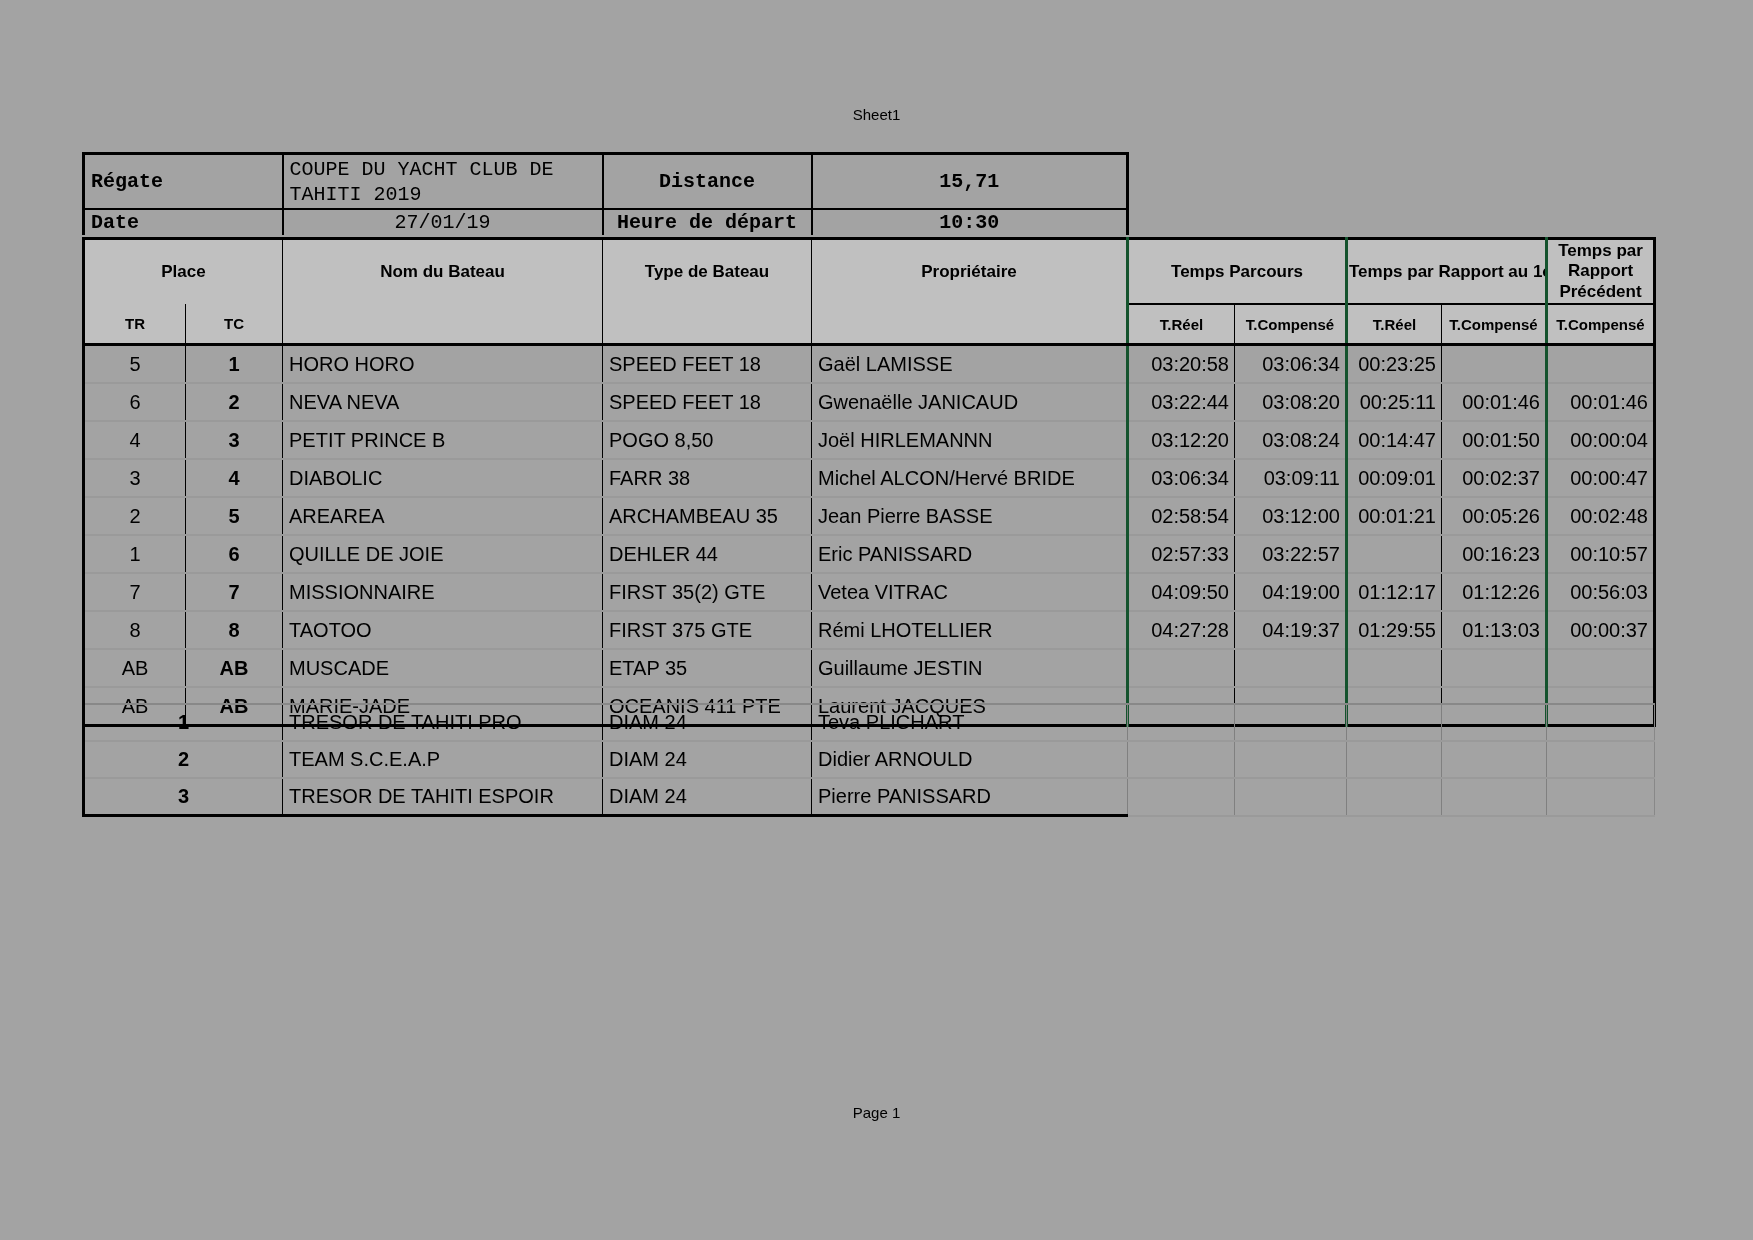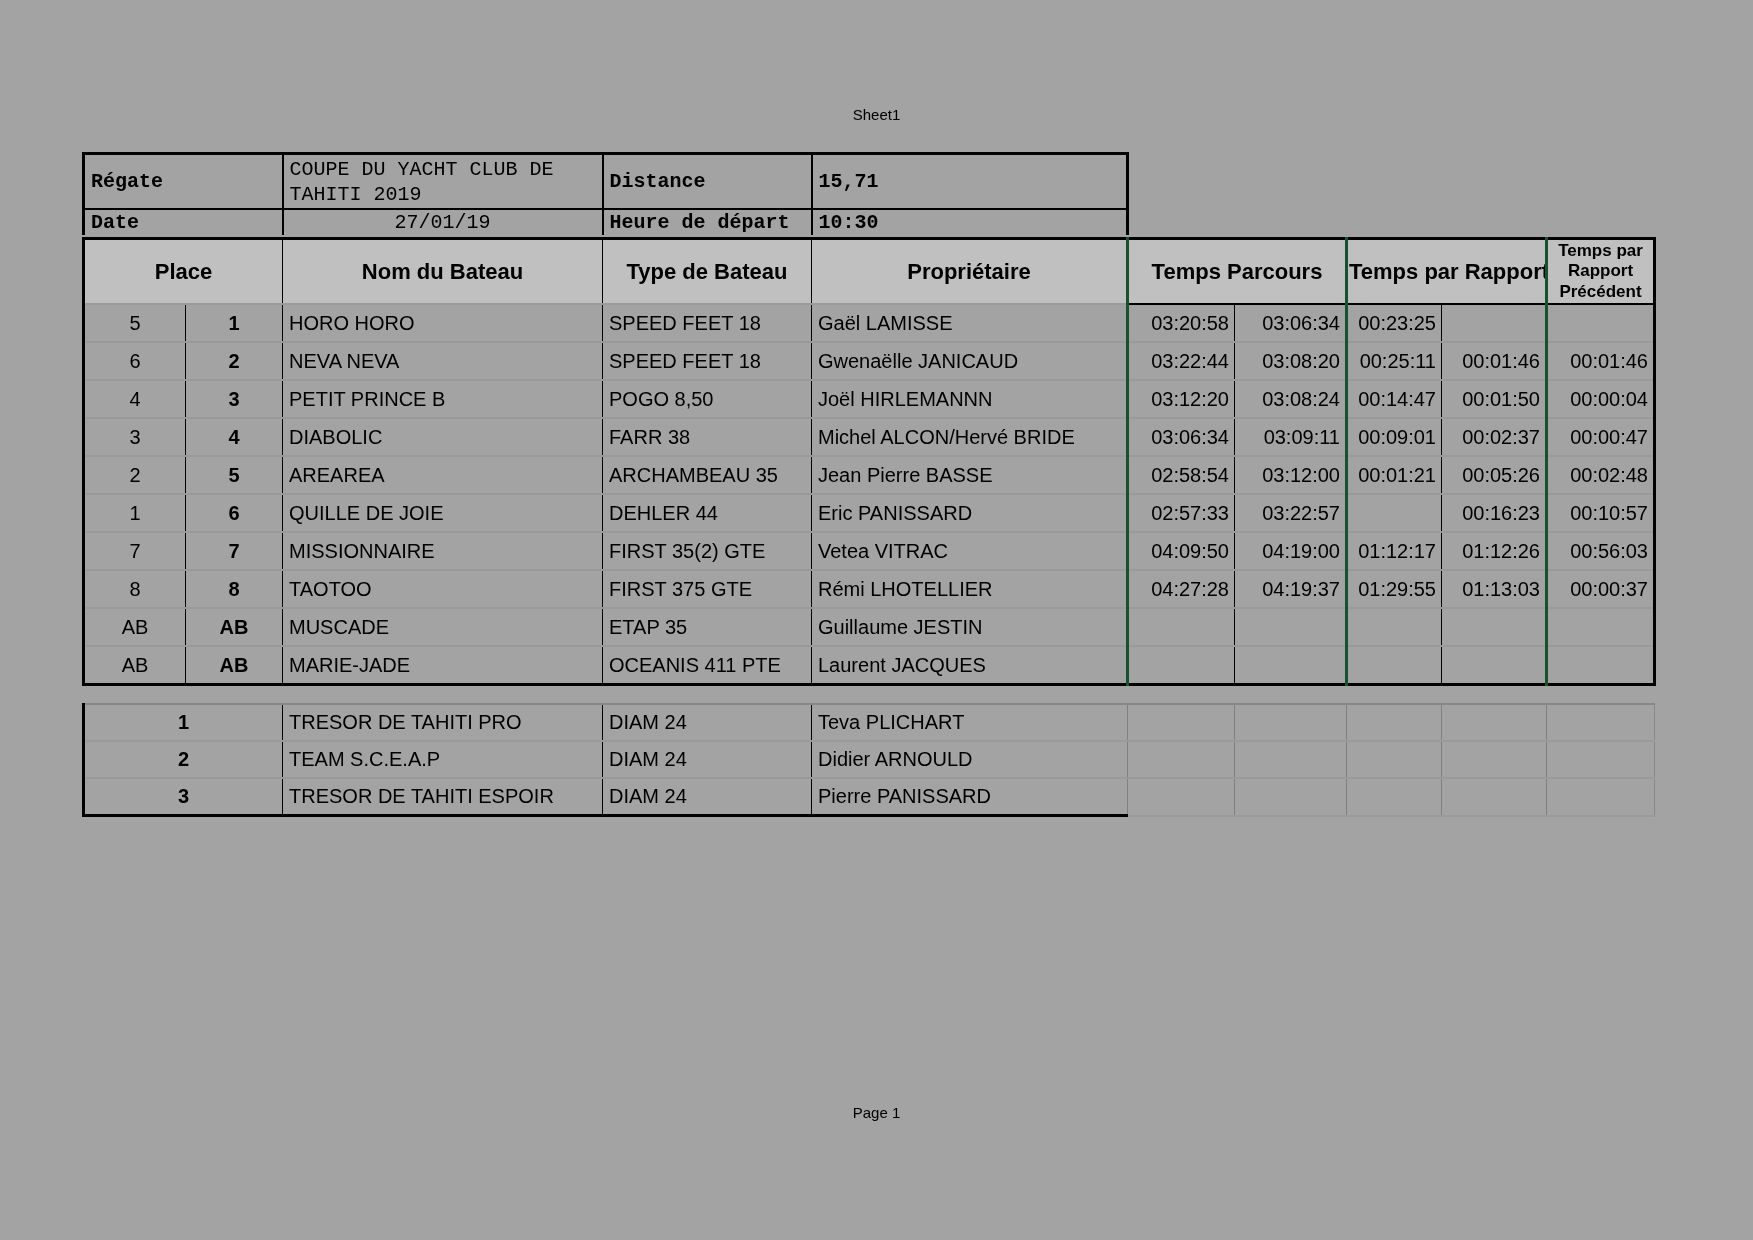--- a/index.html
+++ b/index.html
@@ -13,28 +13,28 @@
   td{vertical-align:middle;overflow:hidden;}
 
   
   #info{position:absolute;left:82px;top:152px;width:1044px;border:3px solid #000;border-bottom:none;font-family:Liberation Mono, monospace;}
   #info td{border:2px solid #000;font-size:20px;white-space:nowrap;padding:0 6px;}
   #info tr.r1 td{height:53px;}
   #info tr.r2 td{height:25px;border-bottom:none;}
   #info td.wrap{white-space:normal;line-height:1.25;margin-left:14px;}
   #info td.lab{font-weight:bold;text-align:left;}
   #info td.cen{text-align:center;}
-  #info td.cenb{text-align:left;font-weight:bold;}
+  #info td.cenb{text-align:center;font-weight:bold;}
 
   
   #main{position:absolute;left:82px;top:237px;width:1571px;border:3px solid #000;}
   #main td{border-left:1px solid #000;font-size:20px;white-space:nowrap;}
   #main td.gR{border-right:3px solid #14532d;}
   #main td.h{background:#c0c0c0;font-weight:bold;text-align:center;}
-  #main tr.h1 td{height:51px;font-size:22px;}
+  #main tr.h1 td{height:51px;font-size:17px;}
   #main tr.h1 td.nb{border-bottom:none;}
   #main tr.h1 td.tb{border-bottom:2px solid #000;}
   #main tr.h1 td.sm{font-size:17px;line-height:1.2;white-space:normal;}
   #main tr.h2 td{height:36px;font-size:15px;border-bottom:3px solid #000;border-top:none;}
   #main tr.dr td{height:34px;border-top:2px solid #9a9a9a;}
   td.cen{text-align:center;}
   td.b{font-weight:bold;}
   td.l{text-align:left;padding-left:6px;}
   td.r{text-align:right;padding-right:5px;}
 
@@ -94,20 +94,32 @@
     <tbody>
         <tr class="h1">
       <td class="h nb" colspan="2">Place</td>
       <td class="h nb">Nom du Bateau</td>
       <td class="h nb">Type de Bateau</td>
       <td class="h nb gR">Propriétaire</td>
       <td class="h tb gR" colspan="2">Temps Parcours</td>
       <td class="h tb gR" colspan="2">Temps par Rapport au 1er</td>
       <td class="h tb sm">Temps par Rapport Précédent</td>
     </tr>
+    <tr class="h2">
+      <td class="h">TR</td>
+      <td class="h">TC</td>
+      <td class="h"></td>
+      <td class="h"></td>
+      <td class="h gR"></td>
+      <td class="h">T.Réel</td>
+      <td class="h gR">T.Compensé</td>
+      <td class="h">T.Réel</td>
+      <td class="h gR">T.Compensé</td>
+      <td class="h">T.Compensé</td>
+    </tr>
 
     <tr class="dr">
       <td class="cen">5</td>
       <td class="cen b">1</td>
       <td class="l">HORO HORO</td>
       <td class="l">SPEED FEET 18</td>
       <td class="l gR">Gaël LAMISSE</td>
       <td class="r">03:20:58</td>
       <td class="r gR">03:06:34</td>
       <td class="r">00:23:25</td>

